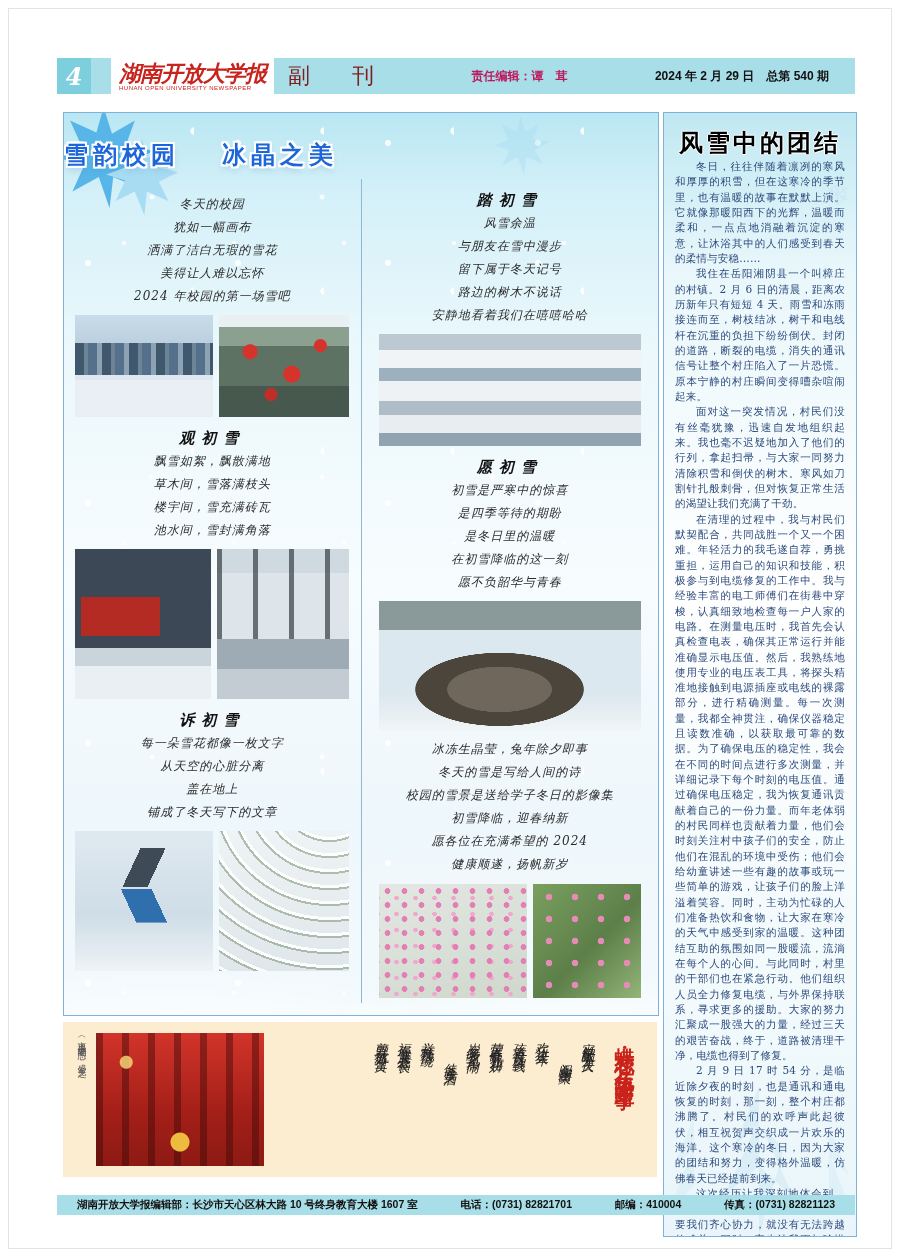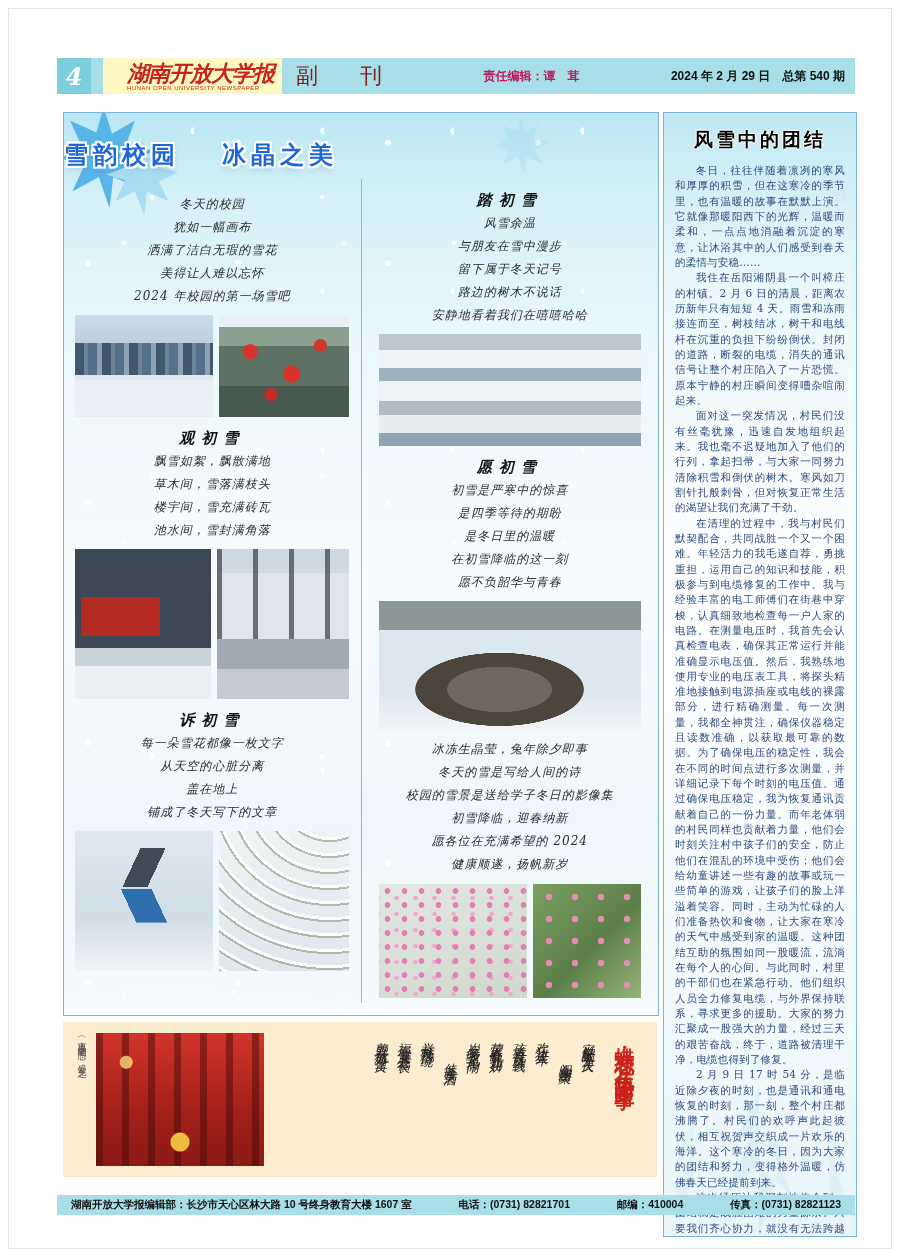--- a/index.html
+++ b/index.html
@@ -5,27 +5,27 @@
   html,body{margin:0;padding:0;background:#fff;}
   .page{position:relative;width:900px;height:1257px;background:#fff;overflow:hidden;
         font-family:"Liberation Sans", sans-serif;}
   .frame{position:absolute;left:8px;top:8px;right:8px;bottom:8px;border:1px solid #e3e3e3;pointer-events:none;}
   .sheet{position:absolute;left:57px;top:58px;width:798px;height:1160px;}
 
   
   .band{position:absolute;top:0;left:0;width:798px;height:36px;background:#a7dee8;display:flex;align-items:stretch;}
   .numbox{width:34px;background:#7ecfdd;color:#fff;display:flex;align-items:center;justify-content:center;
           font-family:"DejaVu Serif",serif;font-style:italic;font-weight:bold;font-size:24px;}
-  .masthead{background:#fef9c3;padding:1px 8px 0 24px;margin-left:12px;display:flex;flex-direction:column;justify-content:center;line-height:1.05;}
+  .masthead{background:#ffffff;padding:1px 8px 0 8px;margin-left:20px;display:flex;flex-direction:column;justify-content:center;line-height:1.05;}
   .masthead .cn{color:#c8231d;font-family:"Liberation Serif",serif;font-style:italic;font-weight:900;font-size:22px;letter-spacing:-1px;white-space:nowrap;}
   .masthead .en{color:#c8231d;font-size:6px;letter-spacing:.5px;white-space:nowrap;}
   .section{display:flex;align-items:center;margin-left:14px;font-size:22px;font-weight:normal;color:#7f1d1d;letter-spacing:10px;}
   .sp{flex:1;}
   .editor{display:flex;align-items:center;color:#be185d;font-weight:bold;font-size:12px;white-space:nowrap;}
-  .dateissue{display:flex;align-items:center;color:#111;font-weight:bold;font-size:12px;margin-right:10px;white-space:nowrap;}
+  .dateissue{display:flex;align-items:center;color:#111;font-weight:bold;font-size:12px;margin-right:26px;white-space:nowrap;}
 
   
   .mainbox{position:absolute;left:6px;top:54px;width:594px;height:902px;border:1px solid #7fb2d9;overflow:hidden;
     background:linear-gradient(180deg,#b9e7f3 0%,#d4f0f8 9%,#ebf8fc 26%,#f7fcfe 52%,#eef7fb 78%,#f3fafd 100%);}
   .snowdots{position:absolute;inset:0;pointer-events:none;opacity:.95;
     background-image:
       radial-gradient(circle at 24px 30px, rgba(255,255,255,.95) 0 2.6px, rgba(0,0,0,0) 3.6px),
       radial-gradient(circle at 88px 84px, rgba(255,255,255,.85) 0 2px, rgba(0,0,0,0) 3px),
       radial-gradient(circle at 130px 18px, rgba(255,255,255,.95) 0 3.2px, rgba(0,0,0,0) 4.2px),
       radial-gradient(circle at 60px 130px, rgba(255,255,255,.8) 0 1.8px, rgba(0,0,0,0) 2.6px);
@@ -97,40 +97,40 @@
     radial-gradient(circle at 18% 22%,rgba(250,220,120,.8) 0 6px,rgba(0,0,0,0) 7px),
     repeating-linear-gradient(90deg,rgba(60,8,8,.45) 0 7px,rgba(0,0,0,0) 7px 26px),
     linear-gradient(180deg,#d2342a,#a31f18 60%,#8d1a14);}
 
   
   .artcol{position:absolute;left:606px;top:54px;width:192px;height:1123px;border:1px solid #7fb2d9;overflow:hidden;
     background:linear-gradient(180deg,#c0e8f2 0%,#e9f7fb 14%,#ffffff 42%,#f2fafc 78%,#e9f5fa 100%);}
   .artflake{position:absolute;right:6px;top:64px;font-size:30px;color:#cfe9f4;pointer-events:none;}
   .arttrees{position:absolute;left:0;right:0;bottom:0;height:300px;opacity:.55;pointer-events:none;}
   .artinner{position:relative;padding:14px 11px 10px;}
-  .arttitle{text-align:center;font-size:19px;font-weight:900;color:#000;letter-spacing:3px;margin-bottom:10px;
+  .arttitle{text-align:center;font-size:24px;font-weight:900;color:#000;letter-spacing:3px;margin-bottom:0;
     text-shadow:1px 0 #fff,-1px 0 #fff,0 1px #fff,0 -1px #fff;}
   .apara{font-family:"DejaVu Serif",serif;font-size:10.5px;line-height:1.46;color:#2c4a7c;text-align:justify;
     text-indent:2em;margin:0;letter-spacing:.2px;}
 
   
   .creambox{position:absolute;left:6px;top:964px;width:594px;height:155px;background:#fcecd0;overflow:hidden;
     display:flex;flex-direction:row;align-items:stretch;padding:10px 12px;box-sizing:border-box;}
   .vcap{writing-mode:vertical-rl;font-size:9px;color:#555;letter-spacing:2px;margin-right:8px;
     font-family:"DejaVu Serif",serif;}
   .vpoem{flex:1;writing-mode:vertical-rl;height:100%;padding-right:6px;overflow:hidden;margin-left:12px;}
   .vtitle{color:#c9231c;font-weight:900;font-size:20px;letter-spacing:4px;margin-left:16px;
     font-family:"Liberation Serif",serif;}
   .vlines{display:contents;}
   .vline{font-family:"DejaVu Serif",serif;font-style:italic;font-size:13px;color:#222;letter-spacing:3px;margin:0 5px;}
   .vlines .vline:nth-child(2),.vlines .vline:nth-child(7){padding-top:1.6em;}
 
   
   .footband{position:absolute;left:0;top:1137px;width:798px;height:20px;background:#a7dee8;
-    display:flex;align-items:center;justify-content:space-between;padding:0 14px;box-sizing:border-box;
+    display:flex;align-items:center;justify-content:space-between;padding:0 20px;box-sizing:border-box;
     font-size:10.5px;font-weight:bold;color:#111;white-space:nowrap;}
 </style>
 </head>
 <body>
 
 <div class="page">
   <div class="frame"></div>
   <div class="sheet">
 
     <div class="band">

